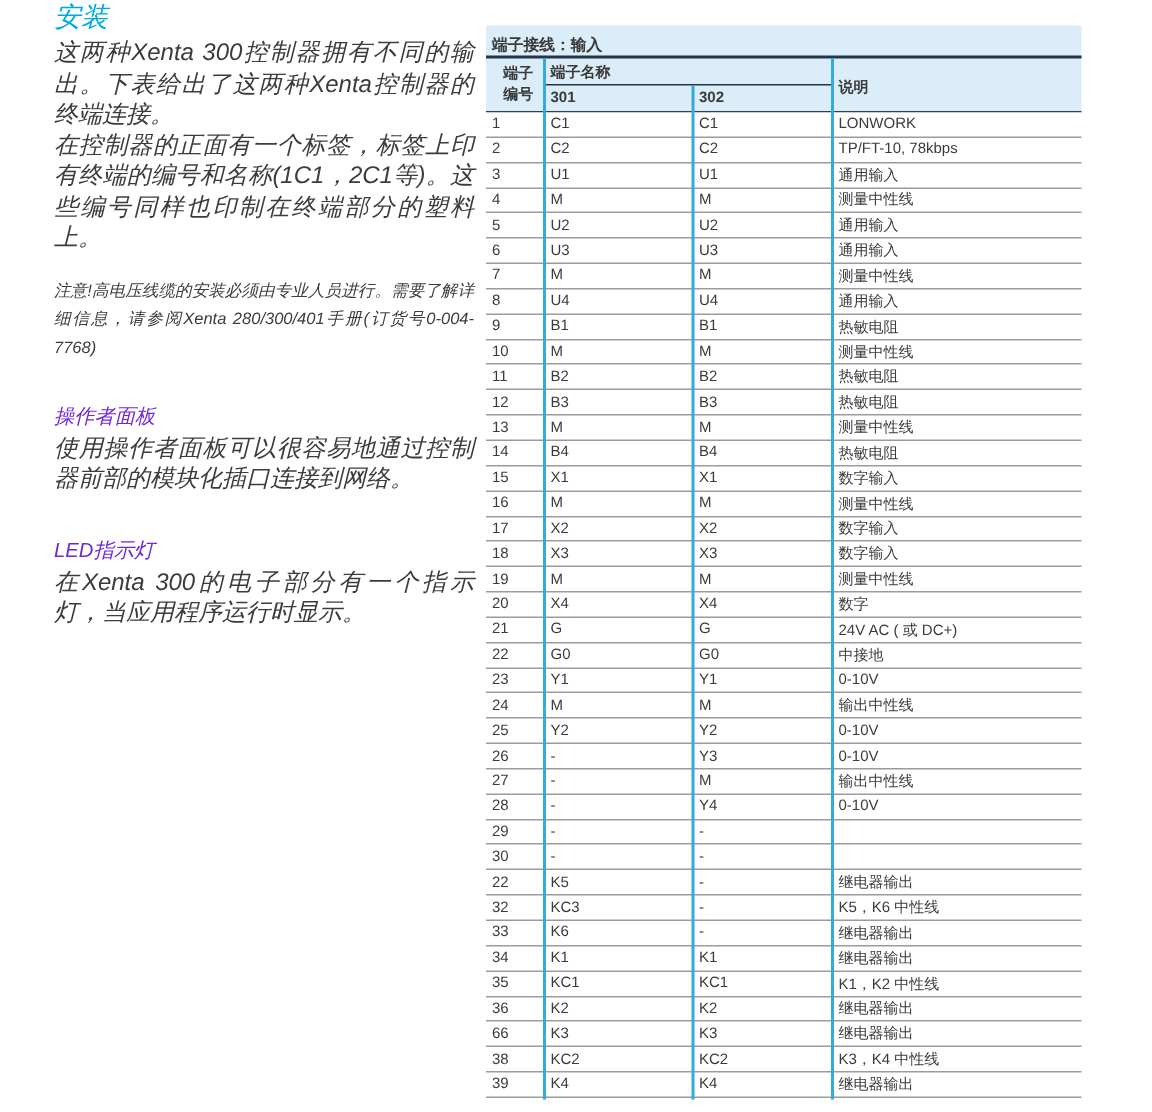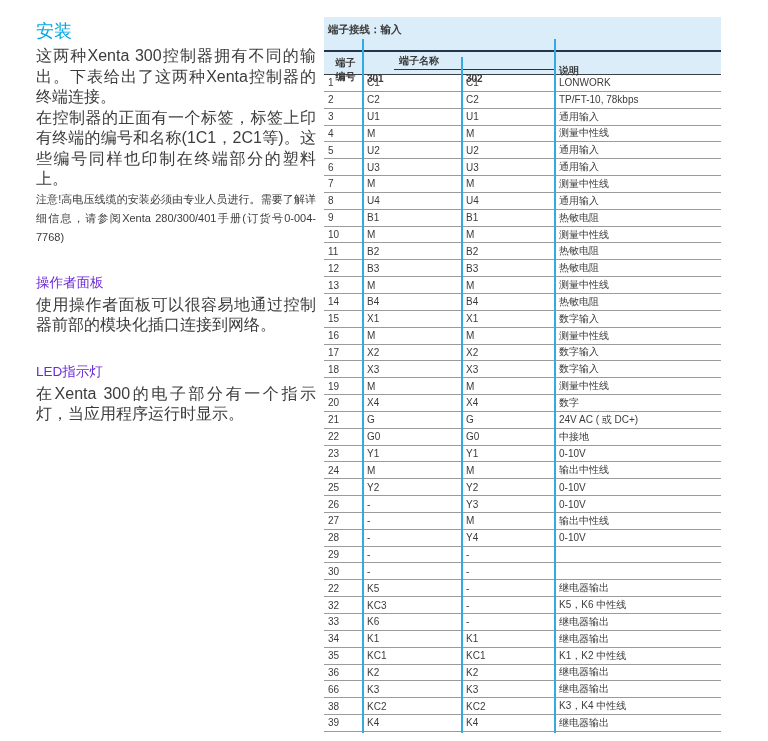--- a/index.html
+++ b/index.html
@@ -7,63 +7,65 @@
   .page {
     position:relative;
     width:768px; height:741px;
     background:#ffffff;
     font-family:"Liberation Sans", sans-serif;
     overflow:hidden;
   }
 
   
   .left-col {
-    position:absolute; left:36px; top:20px; width:280px;
+    position:absolute; left:36px; top:0; width:280px;
     color:#3c3c3c;
+    font-style:italic;
   }
   .section-title-main {
     color:#00a9e4; font-size:18px; font-weight:400; line-height:22px;
     margin-bottom:4px;
   }
   .section-title {
     color:#6d28d9; font-size:13.5px; font-weight:400; line-height:17px;
     margin-bottom:4px;
   }
   .body-text {
     font-size:16px; line-height:20.5px; color:#3c3c3c;
     text-align:justify;
   }
   .note-text {
+    margin-top:15px;
     font-size:11px; line-height:19px; color:#3c3c3c;
     text-align:justify;
   }
   .section { margin-top:27px; }
 
   
   .term-table {
     position:absolute; left:324px; top:17px; width:397px; height:716px;
     font-size:10px; color:#3b3b3b;
   }
   .t-head { background:#daedf8; height:58px; border-bottom:1px solid #3a3f46; }
   .t-title-row {
-    height:35px; padding:6px 0 12px 4px;
+    height:22px; padding:6px 0 12px 4px;
     font-weight:700; font-size:10.5px;
     border-bottom:2px solid #24364a;
   }
   .t-sub {
     display:grid;
     grid-template-columns:38px 99px 93px 167px;
     grid-template-rows:18px 17px;
   }
   .t-sub .hcell {
     display:flex; align-items:center; padding-left:5px;
     font-weight:700; font-size:10px;
   }
   .hcell-terminal { grid-column:1; grid-row:1 / 3; flex-direction:column; align-items:flex-start; justify-content:center; padding-left:4px; line-height:14px; }
-  .hcell-name-group { grid-column:2 / 4; grid-row:1; border-bottom:1.5px solid #24364a;margin-left:32px; }
+  .hcell-name-group { grid-column:2 / 4; grid-row:1; border-bottom:1.5px solid #24364a; }
   .hcell-301 { grid-column:2; grid-row:2; }
   .hcell-302 { grid-column:3; grid-row:2; }
   .hcell-desc { grid-column:4; grid-row:1 / 3; align-items:flex-start; padding-top:3px;font-family:Liberation Serif, serif; }
 
   .t-body { background:#ffffff; }
   .data-row {
     display:grid;
     grid-template-columns:38px 99px 93px 167px;
     height:16.85px;
     border-bottom:1px solid #9b9b9b;

